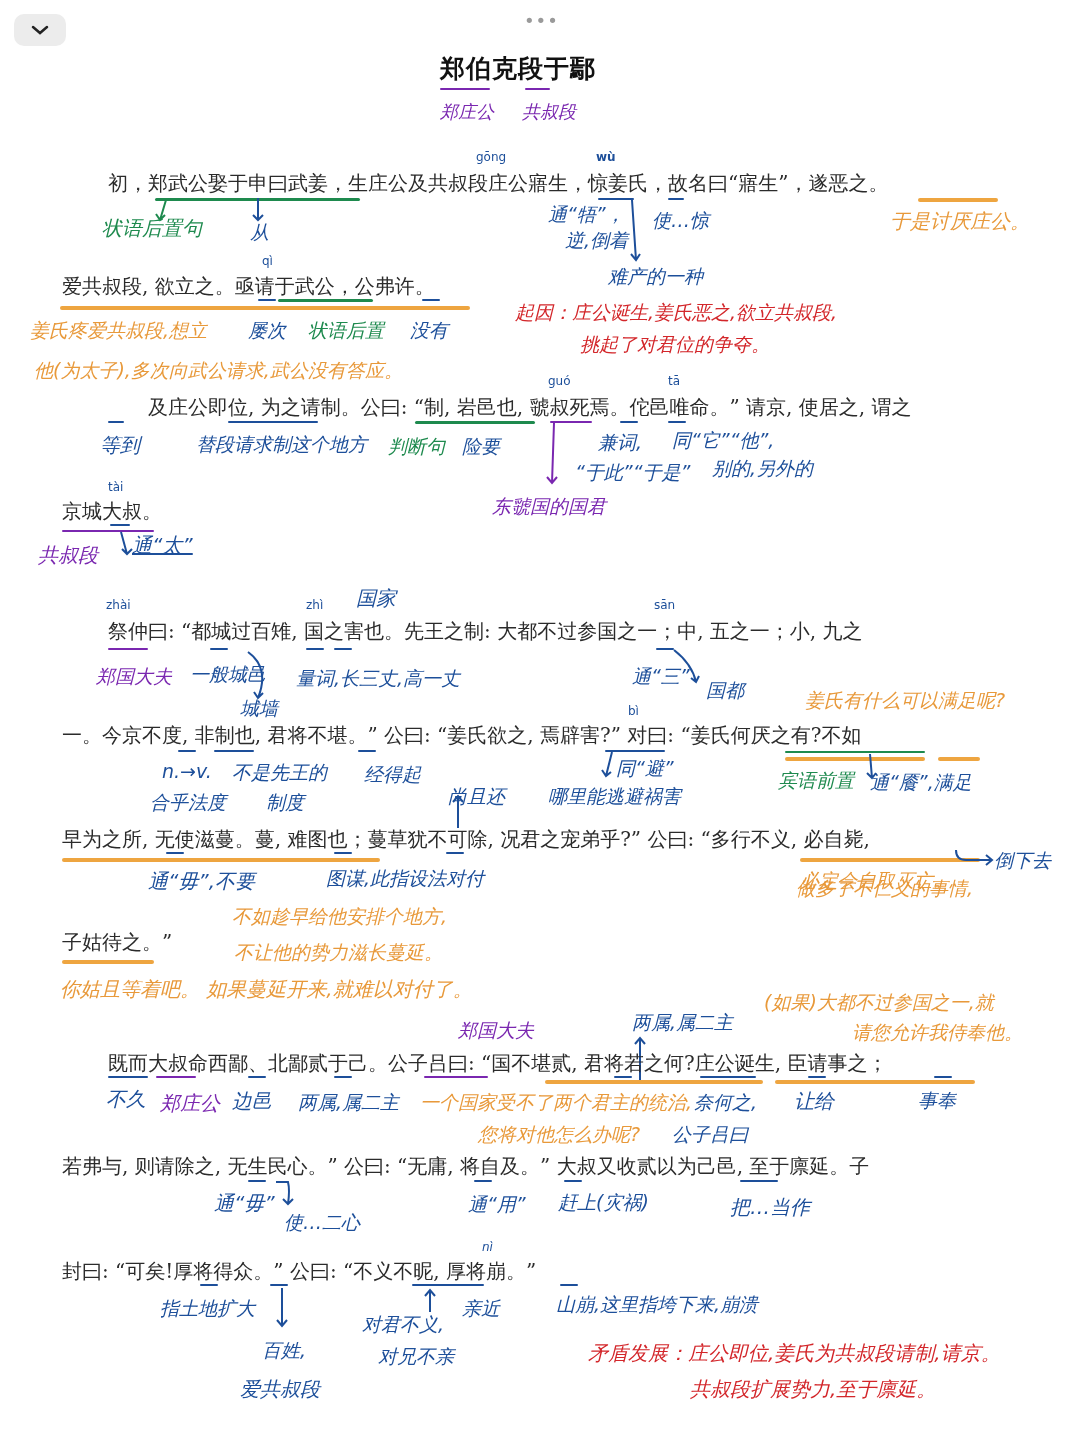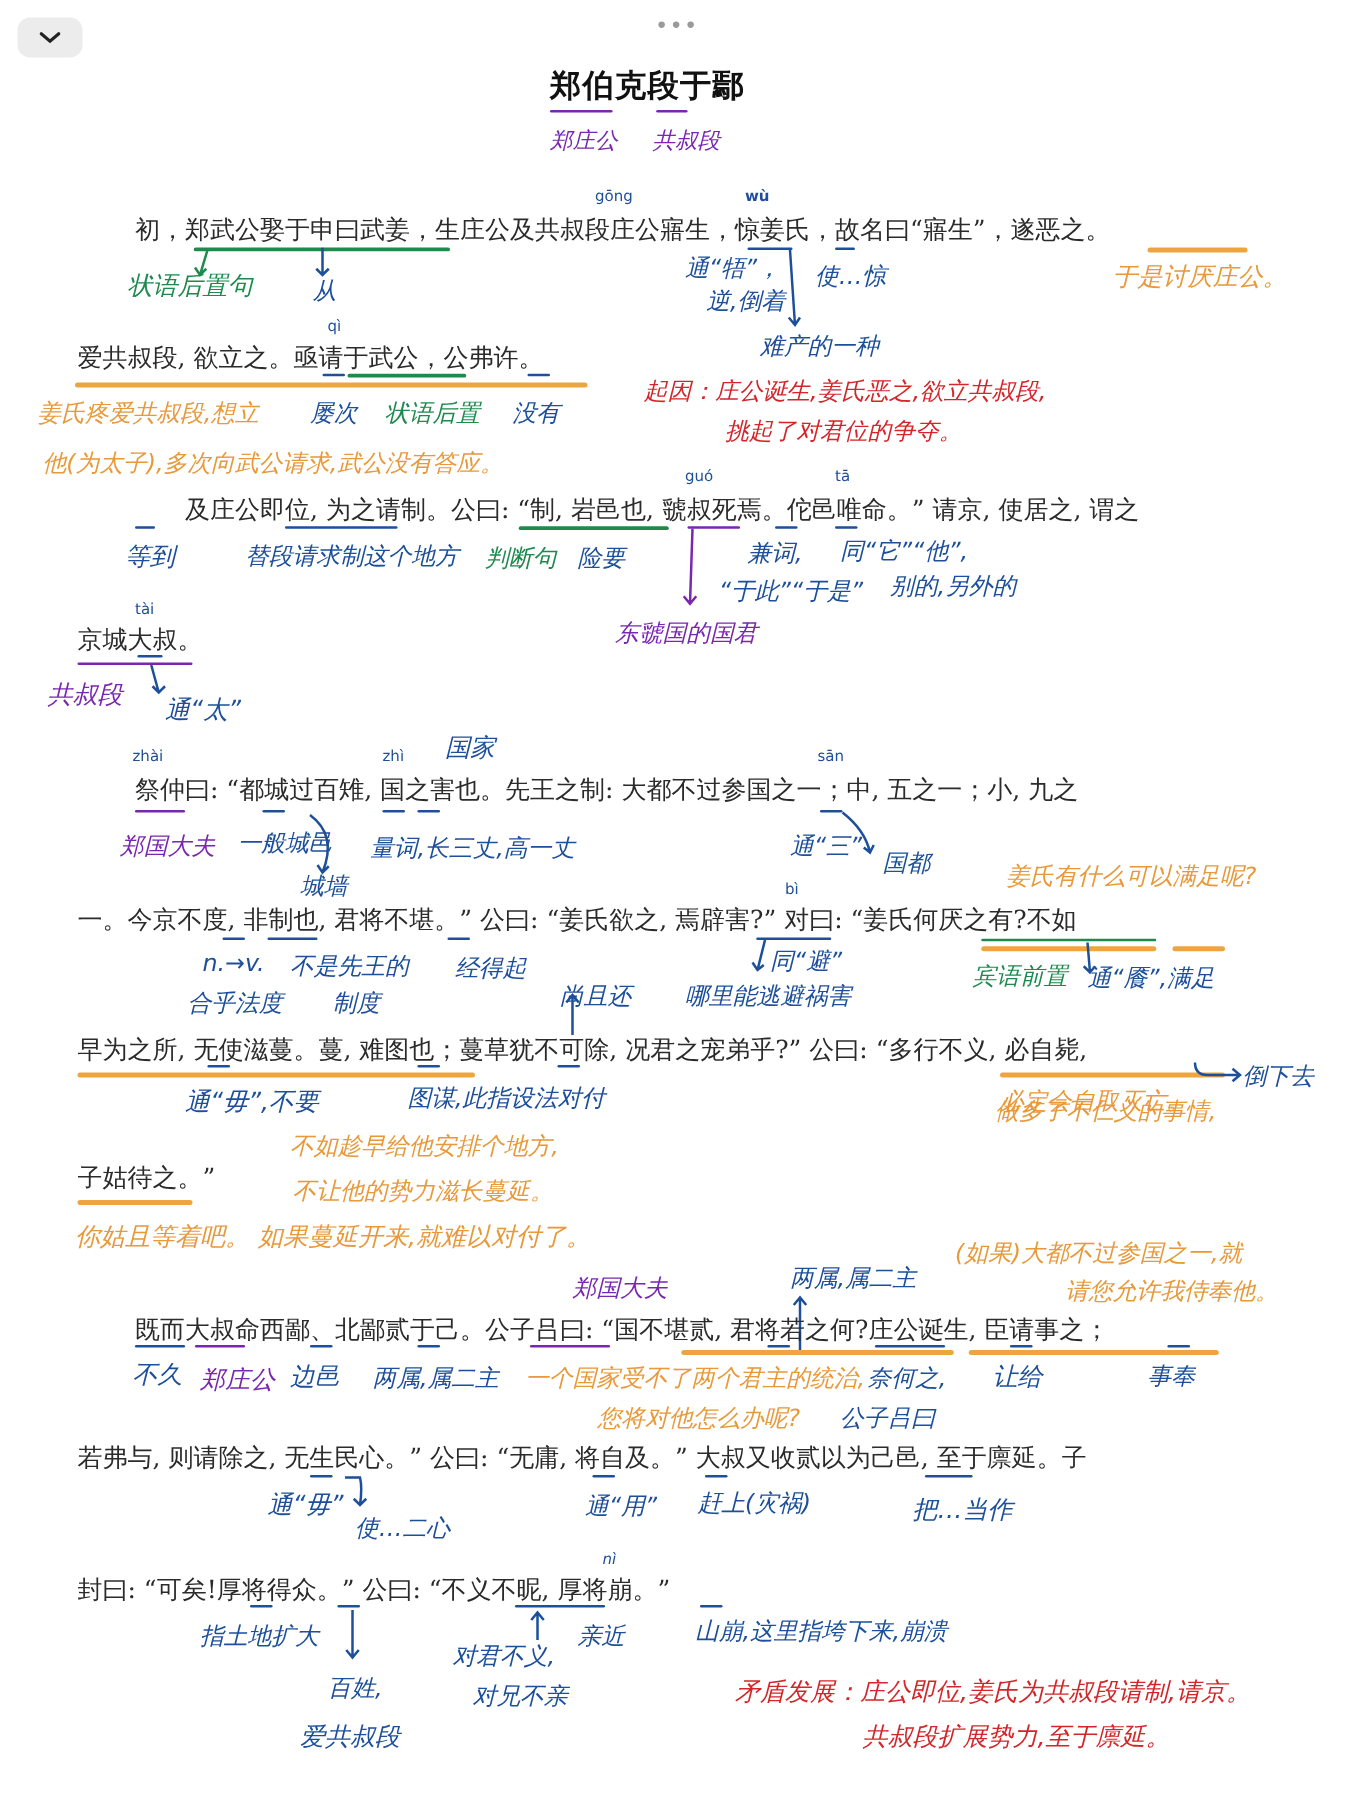--- a/index.html
+++ b/index.html
@@ -104,21 +104,21 @@
 <div class="abs note purple n15" style="left:492px;top:494px;">东虢国的国君</div>
 
 <div class="abs pin" style="left:108px;top:480px;">tài</div>
 <div class="abs src" style="left:62px;top:498px;">京城大叔。</div>
 <div class="ul blue-l" style="left:110px;top:524px;width:20px;"></div>
 <div class="ul purple-l" style="left:62px;top:530px;width:92px;"></div>
 <svg class="arrow" style="left:115px;top:530px;" width="30" height="30">
   <path d="M6 2 L12 24 M7 19 L12 24 L17 19" stroke="#1d4f9a" stroke-width="2" fill="none"></path>
 </svg>
 <div class="abs note purple n17" style="left:38px;top:542px;">共叔段</div>
-<div class="abs note blue n17" style="left:132px;top:554px;">通“太”</div>
+<div class="abs note blue n17" style="left:132px;top:532px;text-decoration:underline;">通“太”</div>
 
 <div class="abs pin" style="left:106px;top:598px;">zhài</div>
 <div class="abs pin" style="left:306px;top:598px;">zhì</div>
 <div class="abs note blue n17" style="left:356px;top:585px;">国家</div>
 <div class="abs pin" style="left:654px;top:598px;">sān</div>
 <div class="abs src" style="left:108px;top:618px;">祭仲曰: “都城过百雉, 国之害也。先王之制: 大都不过参国之一；中, 五之一；小, 九之</div>
 <div class="ul purple-l" style="left:108px;top:648px;width:40px;"></div>
 <div class="ul blue-l" style="left:210px;top:648px;width:18px;"></div>
 <div class="ul blue-l" style="left:306px;top:648px;width:18px;"></div>
 <div class="ul blue-l" style="left:334px;top:648px;width:18px;"></div>

